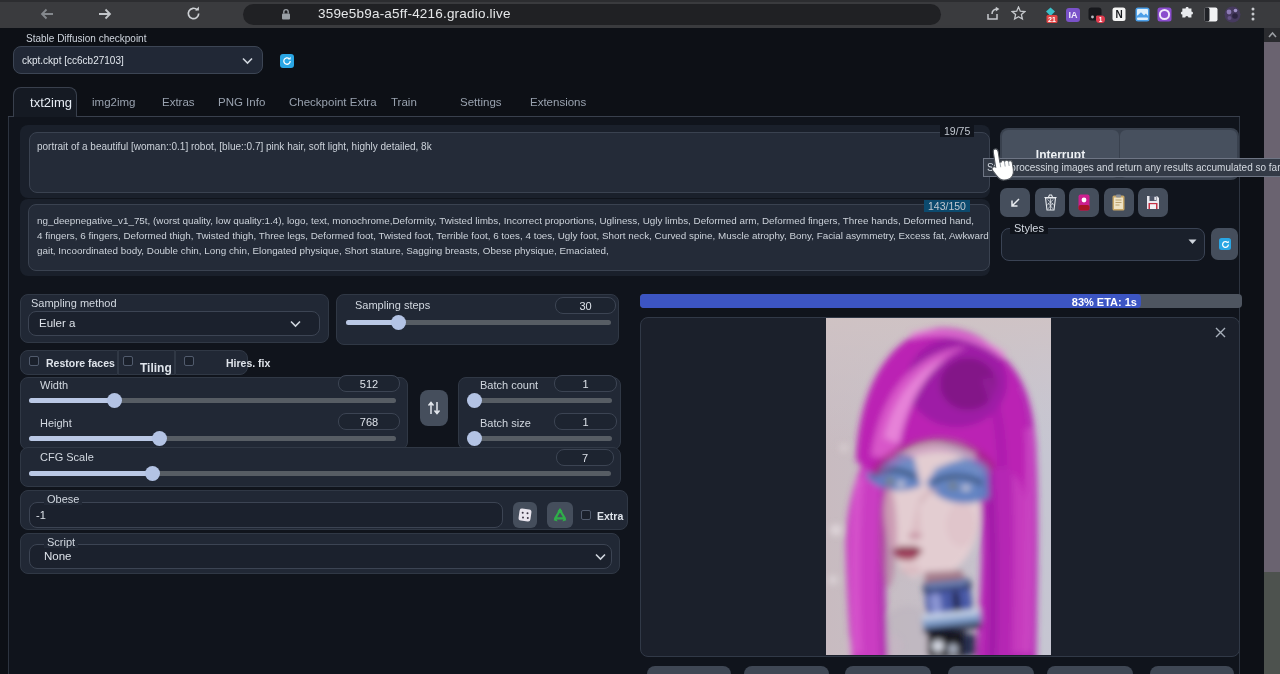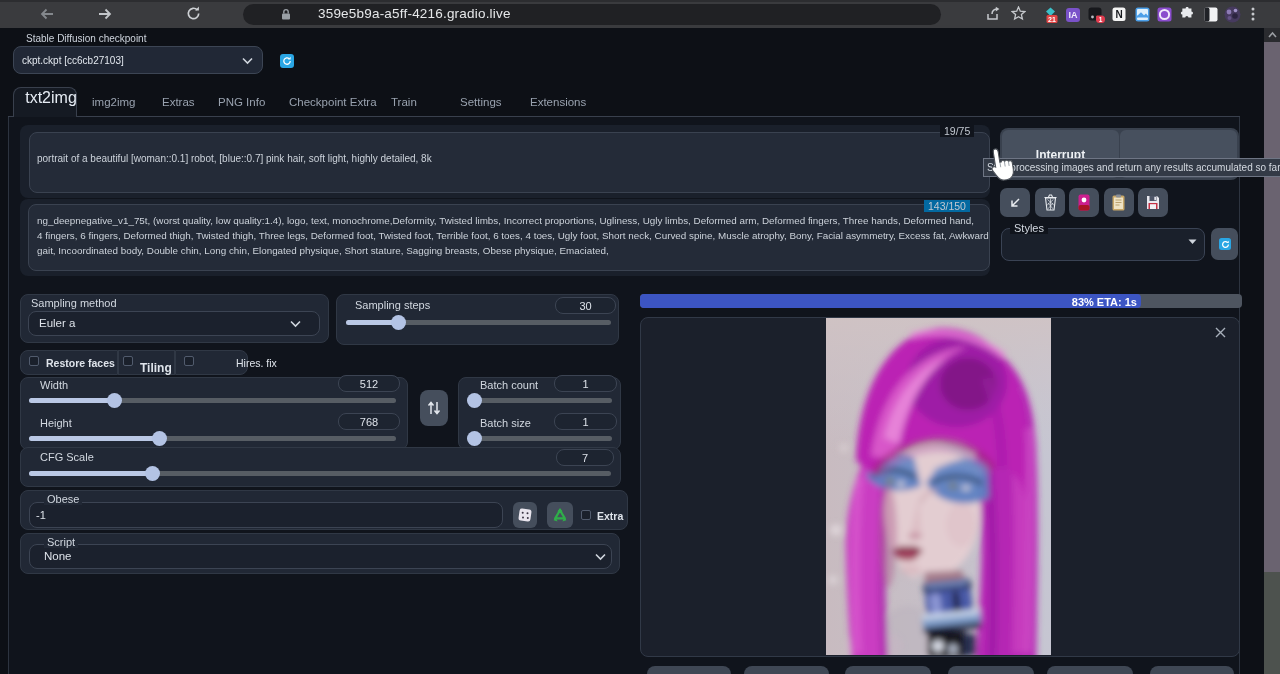--- a/index.html
+++ b/index.html
@@ -132,40 +132,40 @@
   </svg>
 
   <div class="abs" style="left:280px;top:54px;width:14px;height:14px;border-radius:3px;background:#2aa6e4;"></div>
   <svg class="abs" style="left:282px;top:56px" width="10" height="10" viewBox="0 0 10 10">
     <path d="M8.2 5 a3.2 3.2 0 1 1 -1 -2.3" stroke="#fff" stroke-width="1.3" fill="none"></path>
     <path d="M8.6 0.8 L8.6 3.4 L6 3.4 Z" fill="#fff"></path>
   </svg>
 
   <div class="abs" style="left:8px;top:116px;width:1232px;height:1px;background:#39404d;"></div>
   <div class="abs" style="left:13px;top:87px;width:64px;height:30px;background:#151a23;border:1px solid #39404d;border-bottom:none;border-radius:8px 8px 0 0;"></div>
-  <div class="abs" style="left:13px;top:89px;width:76px;text-align:center;font-size:16px;color:#e7edf5;">txt2img</div>
+  <div class="abs" style="left:13px;top:95px;width:76px;text-align:center;font-size:13px;color:#e7edf5;">txt2img</div>
   <div class="abs" style="left:92px;top:96px;font-size:11.5px;color:#99a2af;">img2img</div>
   <div class="abs" style="left:162px;top:96px;font-size:11.5px;color:#99a2af;">Extras</div>
   <div class="abs" style="left:218px;top:96px;font-size:11.5px;color:#99a2af;">PNG Info</div>
   <div class="abs" style="left:289px;top:96px;font-size:11.5px;color:#99a2af;">Checkpoint Extra</div>
   <div class="abs" style="left:391px;top:96px;font-size:11.5px;color:#99a2af;">Train</div>
   <div class="abs" style="left:460px;top:96px;font-size:11.5px;color:#99a2af;">Settings</div>
   <div class="abs" style="left:530px;top:96px;font-size:11.5px;color:#99a2af;">Extensions</div>
 
   <div class="abs" style="left:8px;top:117px;width:1232px;height:557px;background:#10141c;border-left:1px solid #2d3440;border-right:1px solid #2d3440;"></div>
 
   <div class="abs" style="left:20px;top:125px;width:970px;height:73px;background:#1a202b;border-radius:8px;"></div>
   <div class="abs" style="left:20px;top:199px;width:970px;height:77px;background:#1a202b;border-radius:8px;"></div>
   <div class="abs" style="left:29px;top:132px;width:961px;height:61px;background:#242b38;border:1px solid #3a4250;border-radius:8px;"></div>
-  <div class="abs" style="left:37px;top:153px;font-size:10px;color:#ccd2da;text-align:center;">portrait of a beautiful [woman::0.1] robot, [blue::0.7] pink hair, soft light, highly detailed, 8k</div>
+  <div class="abs" style="left:37px;top:141px;font-size:10px;color:#ccd2da;text-align:center;">portrait of a beautiful [woman::0.1] robot, [blue::0.7] pink hair, soft light, highly detailed, 8k</div>
   <div class="abs" style="left:940px;top:125px;font-size:10.5px;color:#c2c8d1;background:#10141c;padding:0 4px;">19/75</div>
 
   <div class="abs" style="left:28px;top:204px;width:962px;height:67px;background:#242b38;border:1px solid #3a4250;border-radius:8px;"></div>
   <div class="abs" style="left:37px;top:213px;width:950px;font-size:9.85px;line-height:15px;color:#ccd2da;white-space:nowrap;">ng_deepnegative_v1_75t, (worst quality, low quality:1.4), logo, text, monochrome,Deformity, Twisted limbs, Incorrect proportions, Ugliness, Ugly limbs, Deformed arm, Deformed fingers, Three hands, Deformed hand,<br>4 fingers, 6 fingers, Deformed thigh, Twisted thigh, Three legs, Deformed foot, Twisted foot, Terrible foot, 6 toes, 4 toes, Ugly foot, Short neck, Curved spine, Muscle atrophy, Bony, Facial asymmetry, Excess fat, Awkward<br>gait, Incoordinated body, Double chin, Long chin, Elongated physique, Short stature, Sagging breasts, Obese physique, Emaciated,</div>
-  <div class="abs" style="left:924px;top:200px;font-size:10.5px;color:#c2c8d1;background:#0369a1;padding:0 4px;">143/150</div>
+  <div class="abs" style="left:924px;top:200px;font-size:10.5px;color:#c2c8d1;background:#0c4a6e;padding:0 4px;">143/150</div>
 
   <div class="abs" style="left:1000px;top:128px;width:239px;height:52px;background:#39414e;border-radius:8px;"></div>
   <div class="abs" style="left:1002px;top:130px;width:117px;height:48px;background:#47505e;border-radius:6px;"></div>
   <div class="abs" style="left:1120px;top:130px;width:117px;height:48px;background:#47505e;border-radius:6px;"></div>
   <div class="abs" style="left:1002px;top:148px;width:117px;text-align:center;font-size:12px;font-weight:bold;color:#eef1f5;">Interrupt</div>
   <div class="abs" style="left:1120px;top:160px;width:117px;text-align:center;font-size:12px;font-weight:bold;color:#eef1f5;">Skip</div>
 
   <div class="abs" style="left:983px;top:158px;width:297px;height:19px;background:#333a46;border:1px solid #6e7584;border-right:none;"></div>
   <div class="abs" style="left:987px;top:162px;font-size:10px;color:#d4d9e0;white-space:nowrap;overflow:hidden;width:293px;">Stop processing images and return any results accumulated so far.</div>
 
@@ -234,21 +234,21 @@
   <div class="handle" style="left:391px;top:315px;"></div>
 
   <div class="blk" style="left:20px;top:350px;width:98px;height:25px;border-radius:8px 0 0 8px;"></div>
   <div class="blk" style="left:118px;top:350px;width:57px;height:25px;border-radius:0;"></div>
   <div class="blk" style="left:175px;top:350px;width:73px;height:25px;border-radius:0 8px 8px 0;"></div>
   <div class="cb" style="left:29px;top:356px;"></div>
   <div class="abs" style="left:46px;top:357px;font-size:10.5px;font-weight:bold;color:#dfe4eb;">Restore faces</div>
   <div class="cb" style="left:123px;top:356px;"></div>
   <div class="abs" style="left:140px;top:361px;font-size:12px;font-weight:bold;color:#dfe4eb;">Tiling</div>
   <div class="cb" style="left:184px;top:356px;"></div>
-  <div class="abs" style="left:199px;top:357px;font-size:10.5px;font-weight:normal;color:#dfe4eb;padding-left:37px;">Hires. fix</div>
+  <div class="abs" style="left:189px;top:357px;font-size:10.5px;font-weight:bold;color:#dfe4eb;padding-left:37px;">Hires. fix</div>
 
   <div class="blk" style="left:20px;top:377px;width:388px;height:73px;"></div>
   <div class="lbl" style="left:40px;top:379px;">Width</div>
   <div class="numbox" style="left:338px;top:375px;width:62px;height:17px;line-height:16px;">512</div>
   <div class="slider-track" style="left:29px;top:398px;width:367px;"></div>
   <div class="slider-fill" style="left:29px;top:398px;width:86px;"></div>
   <div class="handle" style="left:107px;top:393px;"></div>
   <div class="lbl" style="left:40px;top:417px;">Height</div>
   <div class="numbox" style="left:338px;top:413px;width:62px;height:17px;line-height:16px;">768</div>
   <div class="slider-track" style="left:29px;top:436px;width:367px;"></div>

